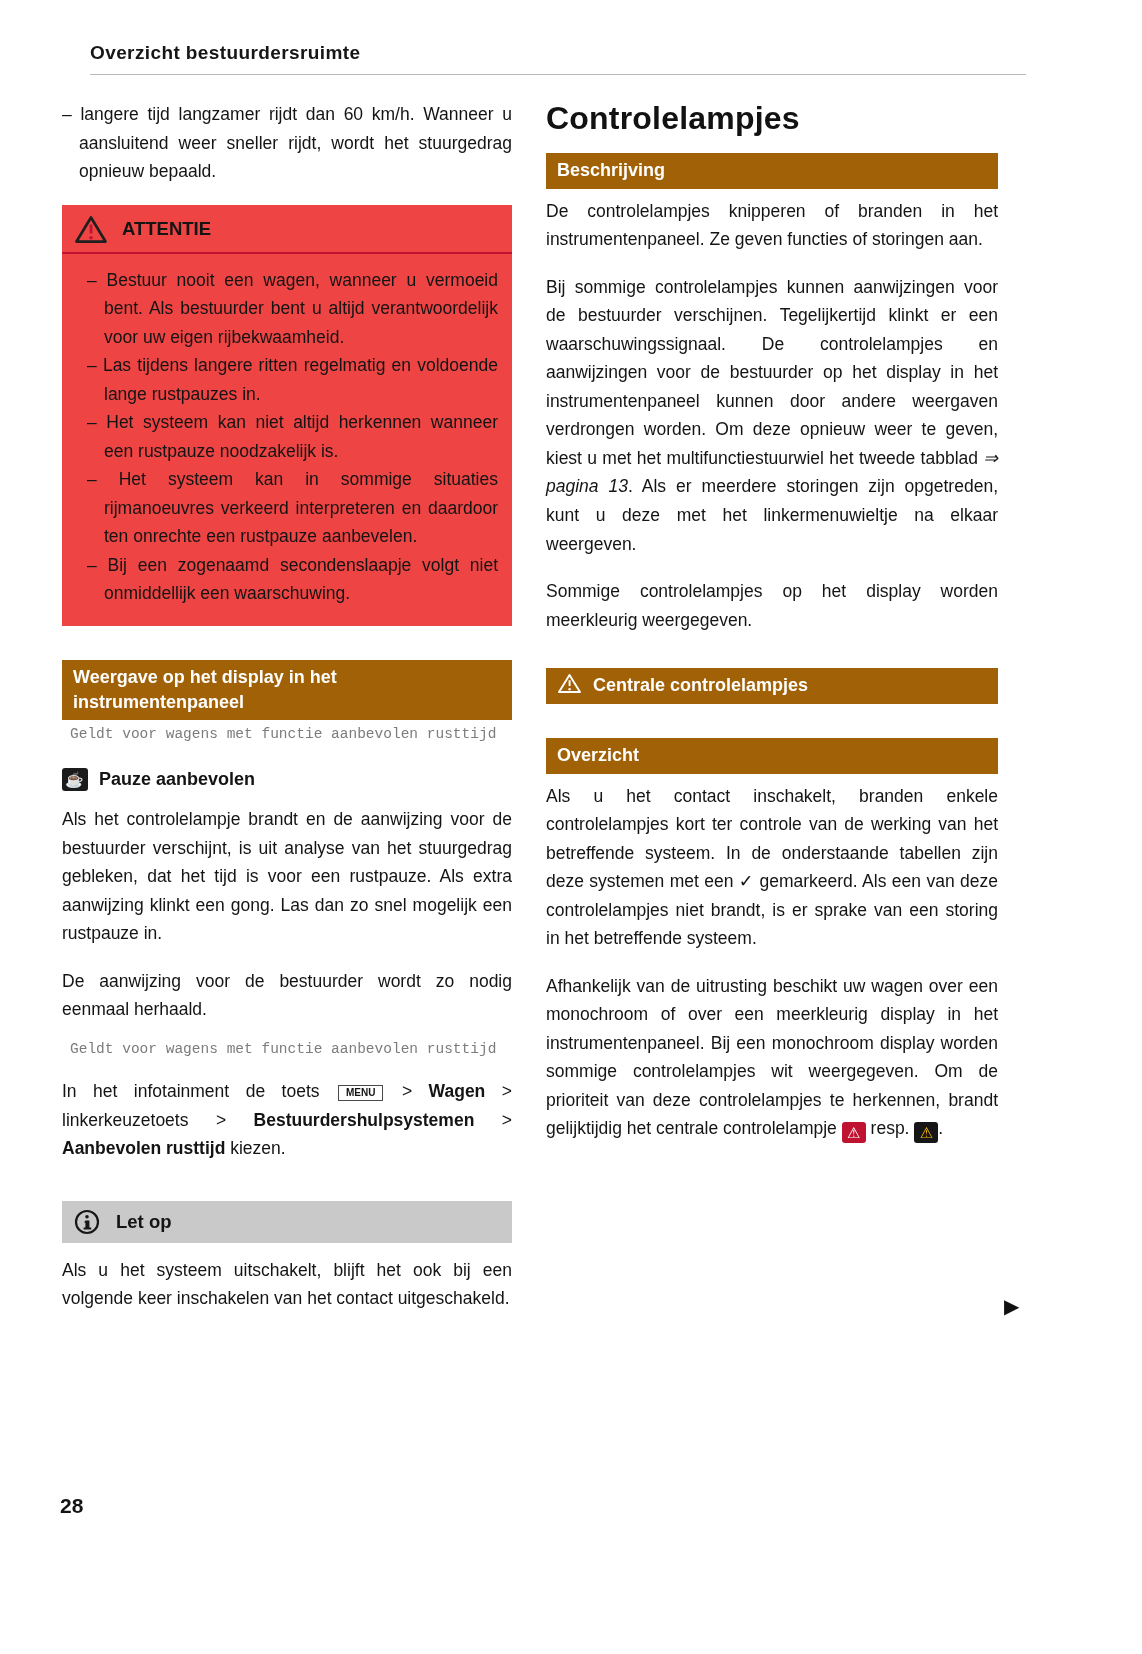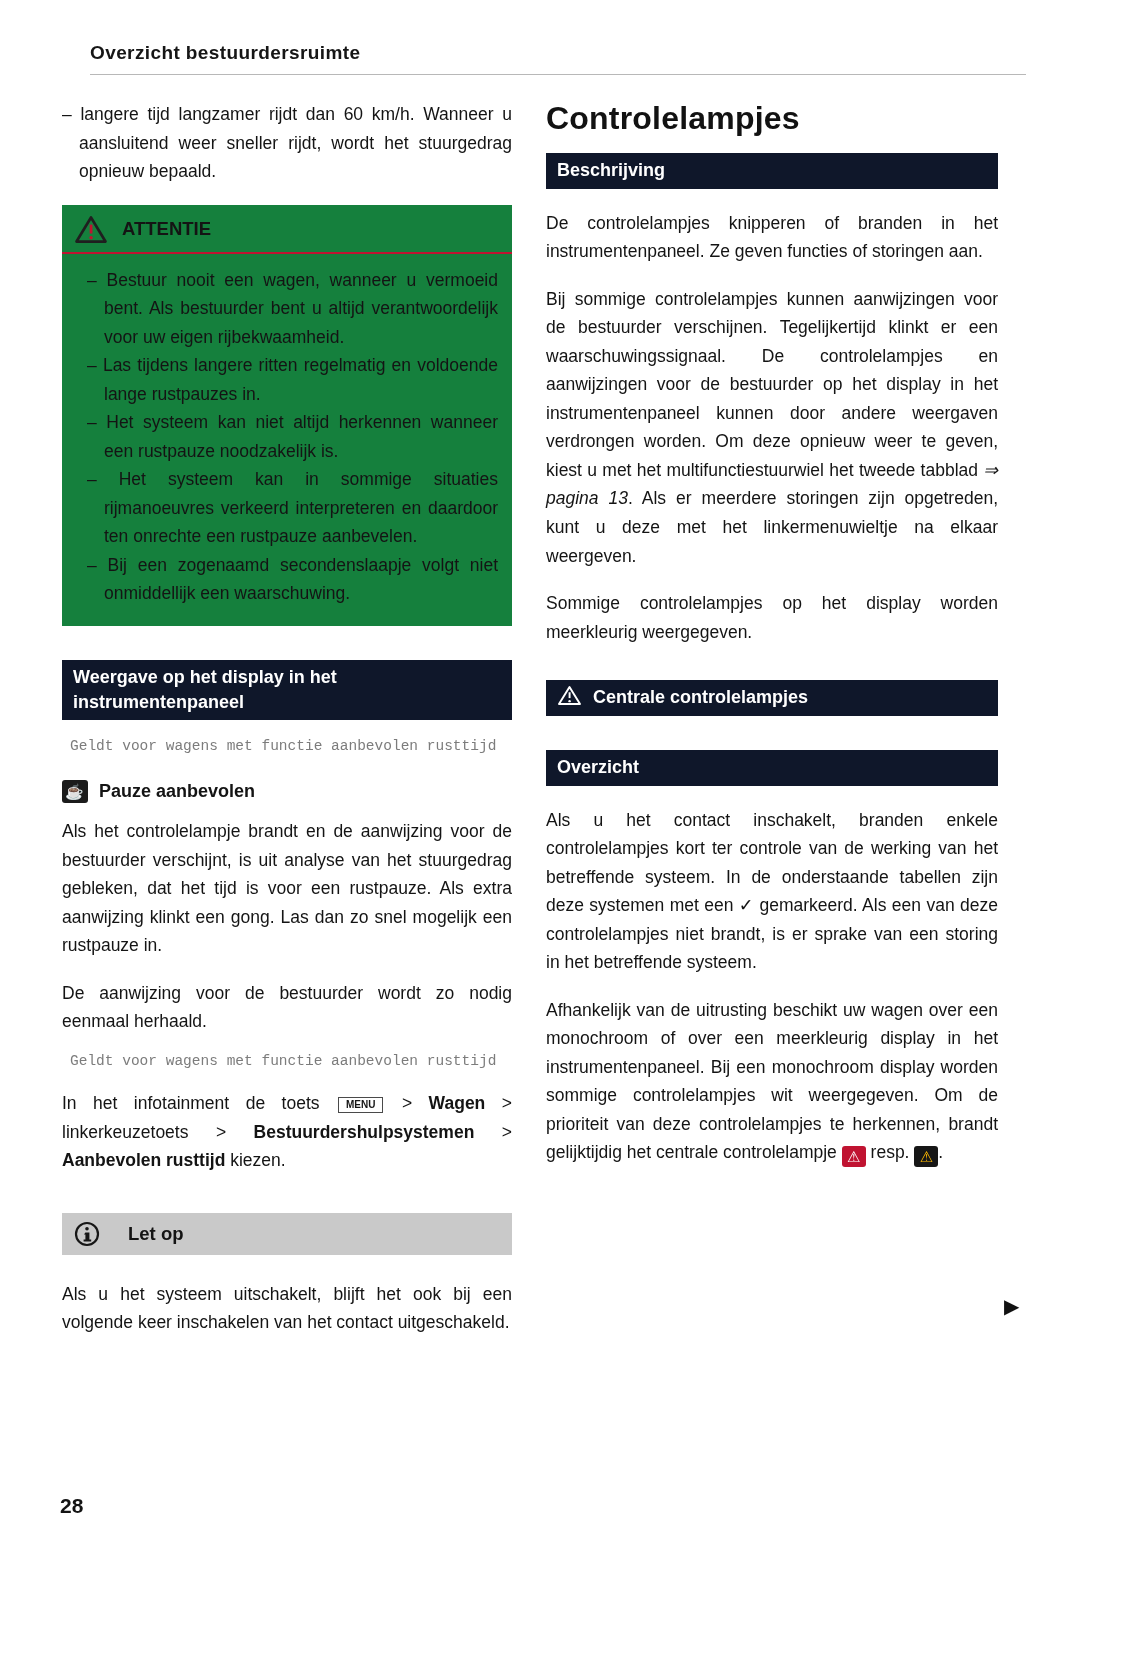--- a/index.html
+++ b/index.html
@@ -27,36 +27,36 @@
 
   p.body {
     font-size: 17.5px;
     line-height: 1.63;
     text-align: justify;
     margin: 0 0 19px;
   }
   .hang { padding-left: 17px; text-indent: -17px; }
 
   
-  .attention-box { background: #15803d; margin: 10px 0 16px; }
+  .attention-box { background: #ef4444; margin: 10px 0 16px; }
   .attention-header { display: flex; align-items: center; gap: 14px; padding: 10px 12px 8px; }
   .attention-title { font-size: 18.5px; font-weight: 700; color: #141414; }
   .attention-divider { height: 2px; background: #c01331; }
   .attention-body { padding: 12px 14px 18px 25px; }
   .attention-body p.body { margin: 0; }
 
   
   .red-bar {
-    background: #0f172a;
+    background: #a16207;
     color: #ffffff;
     font-size: 18px;
     font-weight: 700;
     line-height: 1.38;
     padding: 5px 11px 6px;
-    margin: 34px 0 20px;
+    margin: 34px 0 8px;
   }
   .red-bar.with-icon { display: flex; gap: 11px; }
   .chapter-title + .red-bar { margin-top: 16px; }
   .col-left .red-bar:first-child, .col-right .red-bar:first-child { margin-top: 0; }
 
   .scope-note { color: #7c7c7c; font-size: 14.5px; margin: -2px 8px 20px; font-family: Liberation Mono, monospace; }
 
   
   .subhead { display: flex; align-items: center; gap: 11px; margin: 26px 0 14px; }
   .subhead-text { font-size: 18px; font-weight: 700; }
@@ -88,25 +88,25 @@
     vertical-align: 1px;
     font-weight: bold;
   }
   .menu-para b { font-weight: 700; }
 
   .ref { font-style: italic; }
 
   
   .note-box { margin-top: 38px; }
   .note-header {
-    display: flex; align-items: center; gap: 28px;
+    display: flex; align-items: center; gap: 16px;
     background: #c9c9c9;
     padding: 8px 12px;
     font-size: 18.5px; font-weight: 700;
-    margin-bottom: 25px;
+    margin-bottom: 13px;
   }
   .note-box p.body { margin-bottom: 0; }
 
   
   .chapter-title { font-size: 32px; font-weight: 700; letter-spacing: 0.2px; margin: 0 0 14px; color: #121212; }
 
   
   .continuation { position: absolute; left: 1004px; top: 1294px; font-size: 20px; color: #111111; }
   .page-number  { position: absolute; left: 60px;  top: 1494px; font-size: 21px; font-weight: 700; color: #141414; }
 

